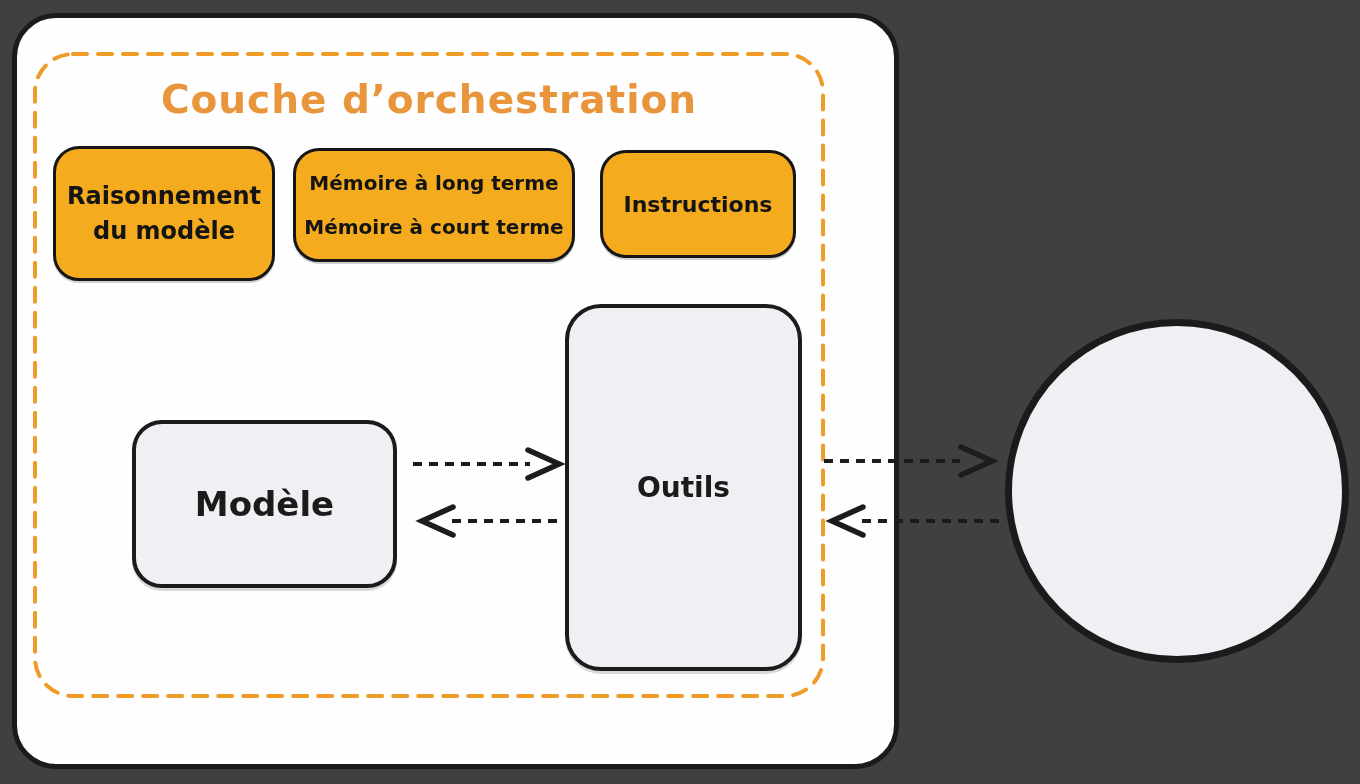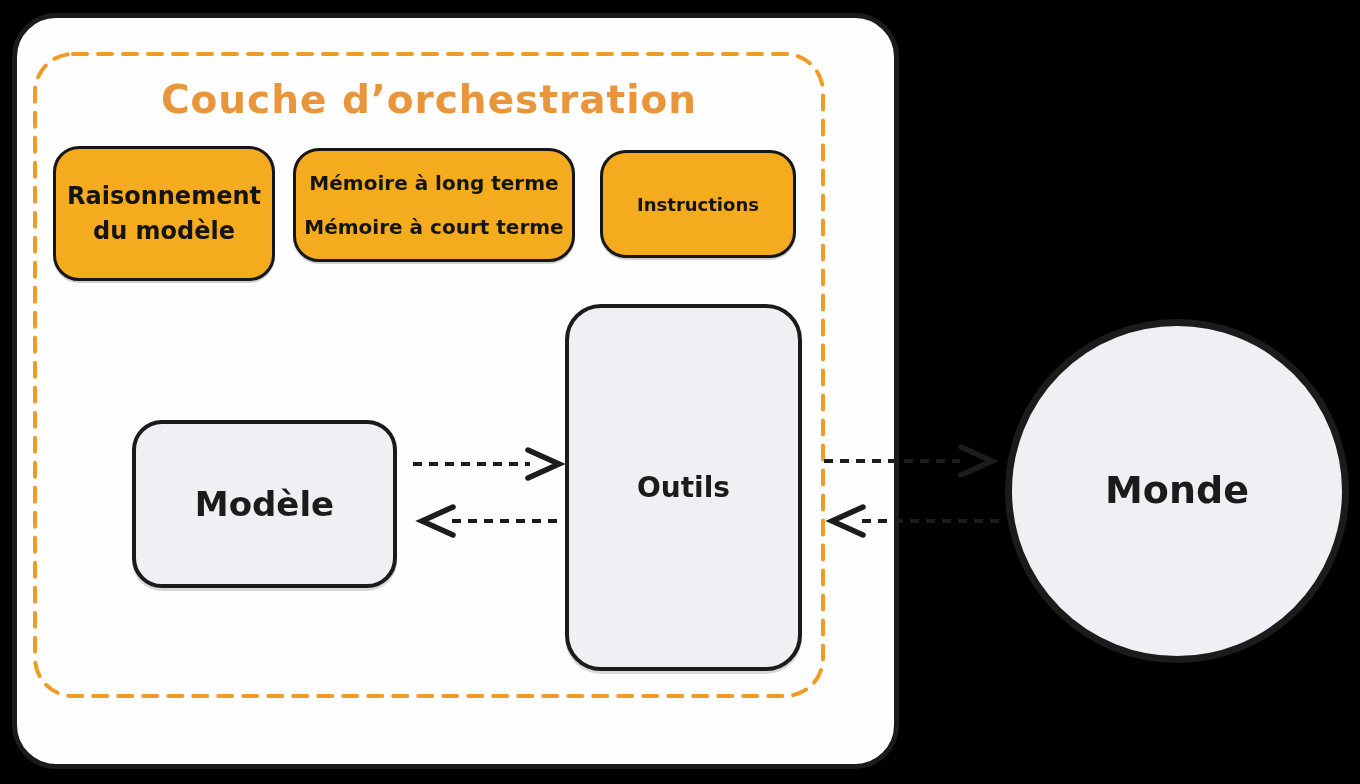--- a/index.html
+++ b/index.html
@@ -3,21 +3,21 @@
 <meta charset="utf-8">
 <style>
   * { margin: 0; padding: 0; box-sizing: border-box; }
   html, body { background: #ffffff; }
   body { font-family: "DejaVu Sans", "Liberation Sans", sans-serif; }
 
   .canvas {
     position: relative;
     width: 1360px;
     height: 784px;
-    background: #000000;
+    background: #404040;
     overflow: hidden;
   }
 
   
   .agent-box {
     position: absolute;
     left: 12px; top: 13px;
     width: 887px; height: 756px;
     border: 5px solid #1b1b1b;
     border-radius: 44px;
@@ -63,21 +63,21 @@
   .card-reasoning {
     left: 53px; top: 146px; width: 222px; height: 135px;
     font-size: 24px; line-height: 1.45;
   }
   .card-memory {
     left: 293px; top: 148px; width: 282px; height: 114px;
     font-size: 20px; line-height: 1.55; gap: 13px;
   }
   .card-instructions {
     left: 600px; top: 150px; width: 196px; height: 108px;
-    font-size: 18px;
+    font-size: 22px;
   }
 
   .node {
     position: absolute;
     background: #eff0f3;
     border: 4px solid #1b1b1b;
     display: flex; flex-direction: column;
     align-items: center; justify-content: center;
     text-align: center;
     color: #1b1b1b;
@@ -156,16 +156,15 @@
 
   <div class="node node-model">
     <span>Modèle</span>
   </div>
 
   <div class="node node-tools">
     <span>Outils</span>
   </div>
 
   <div class="node node-world">
-    <span>Monde</span>
   </div>
 
 </div>
 
 </body></html>

